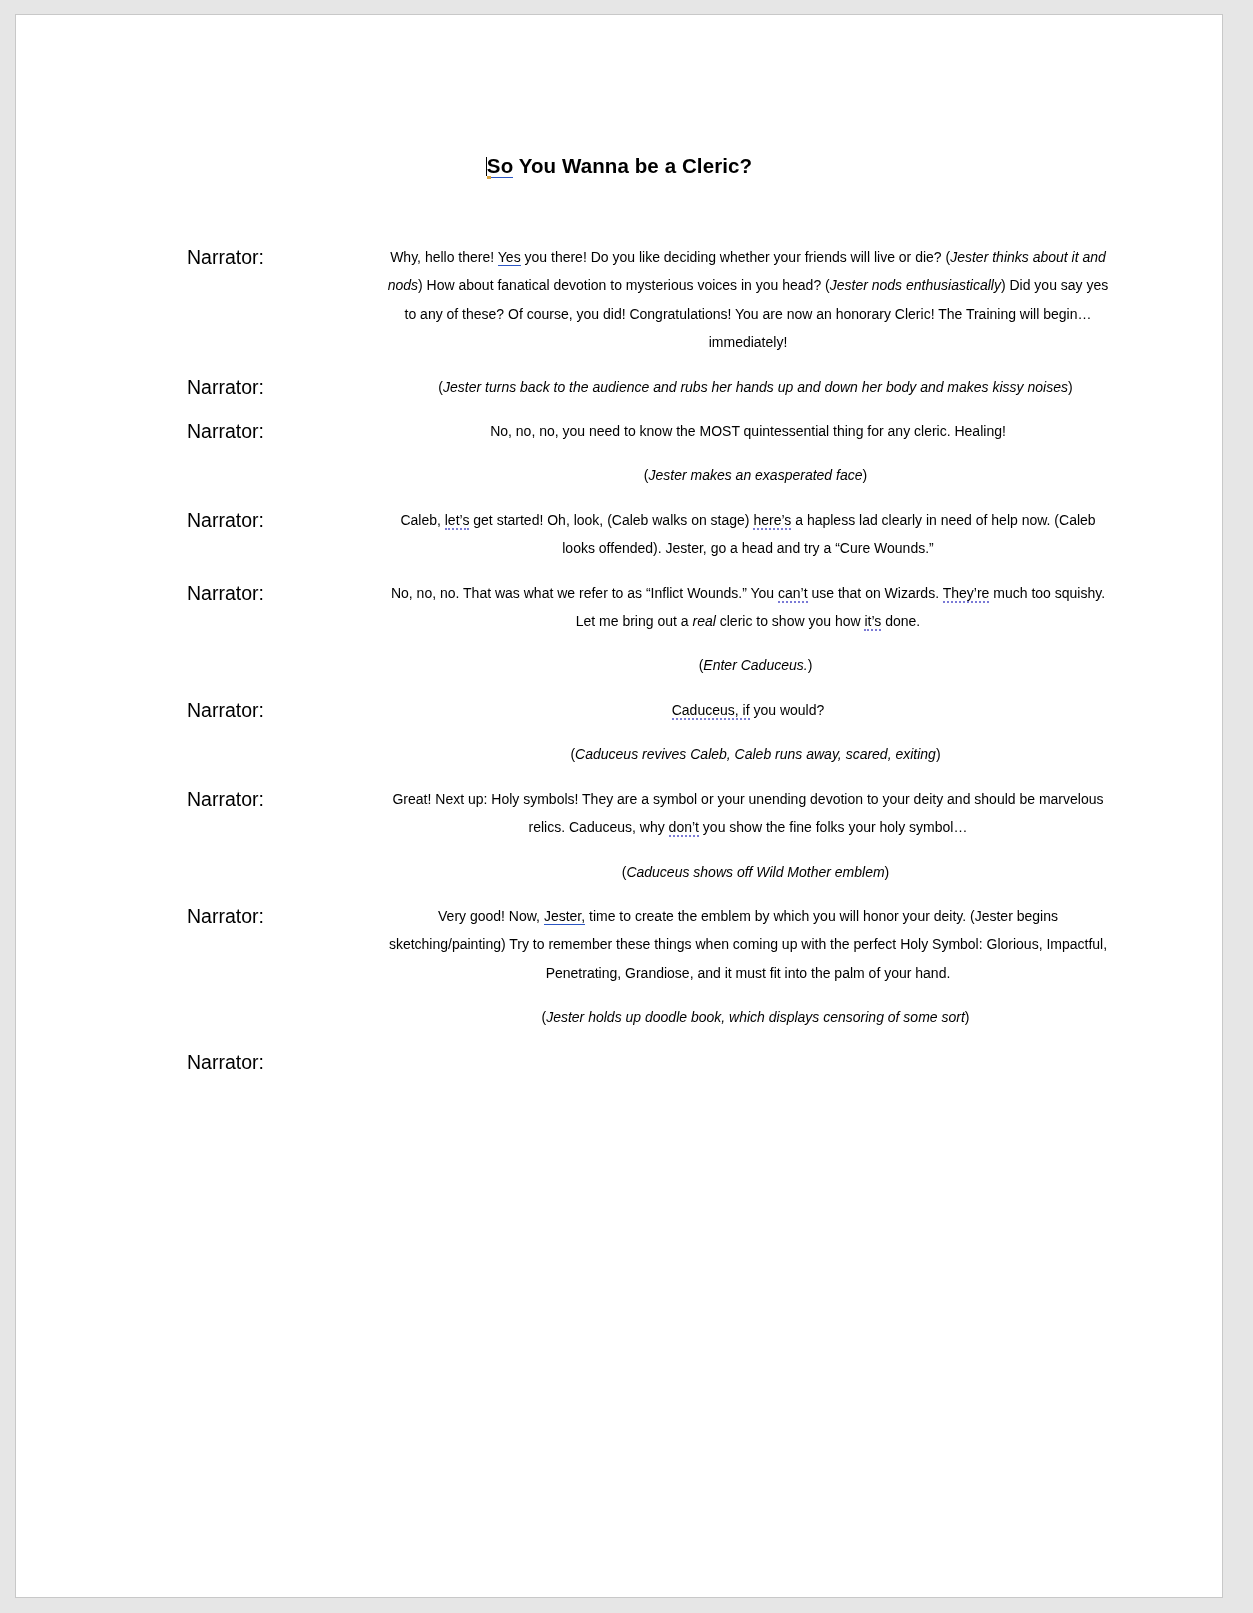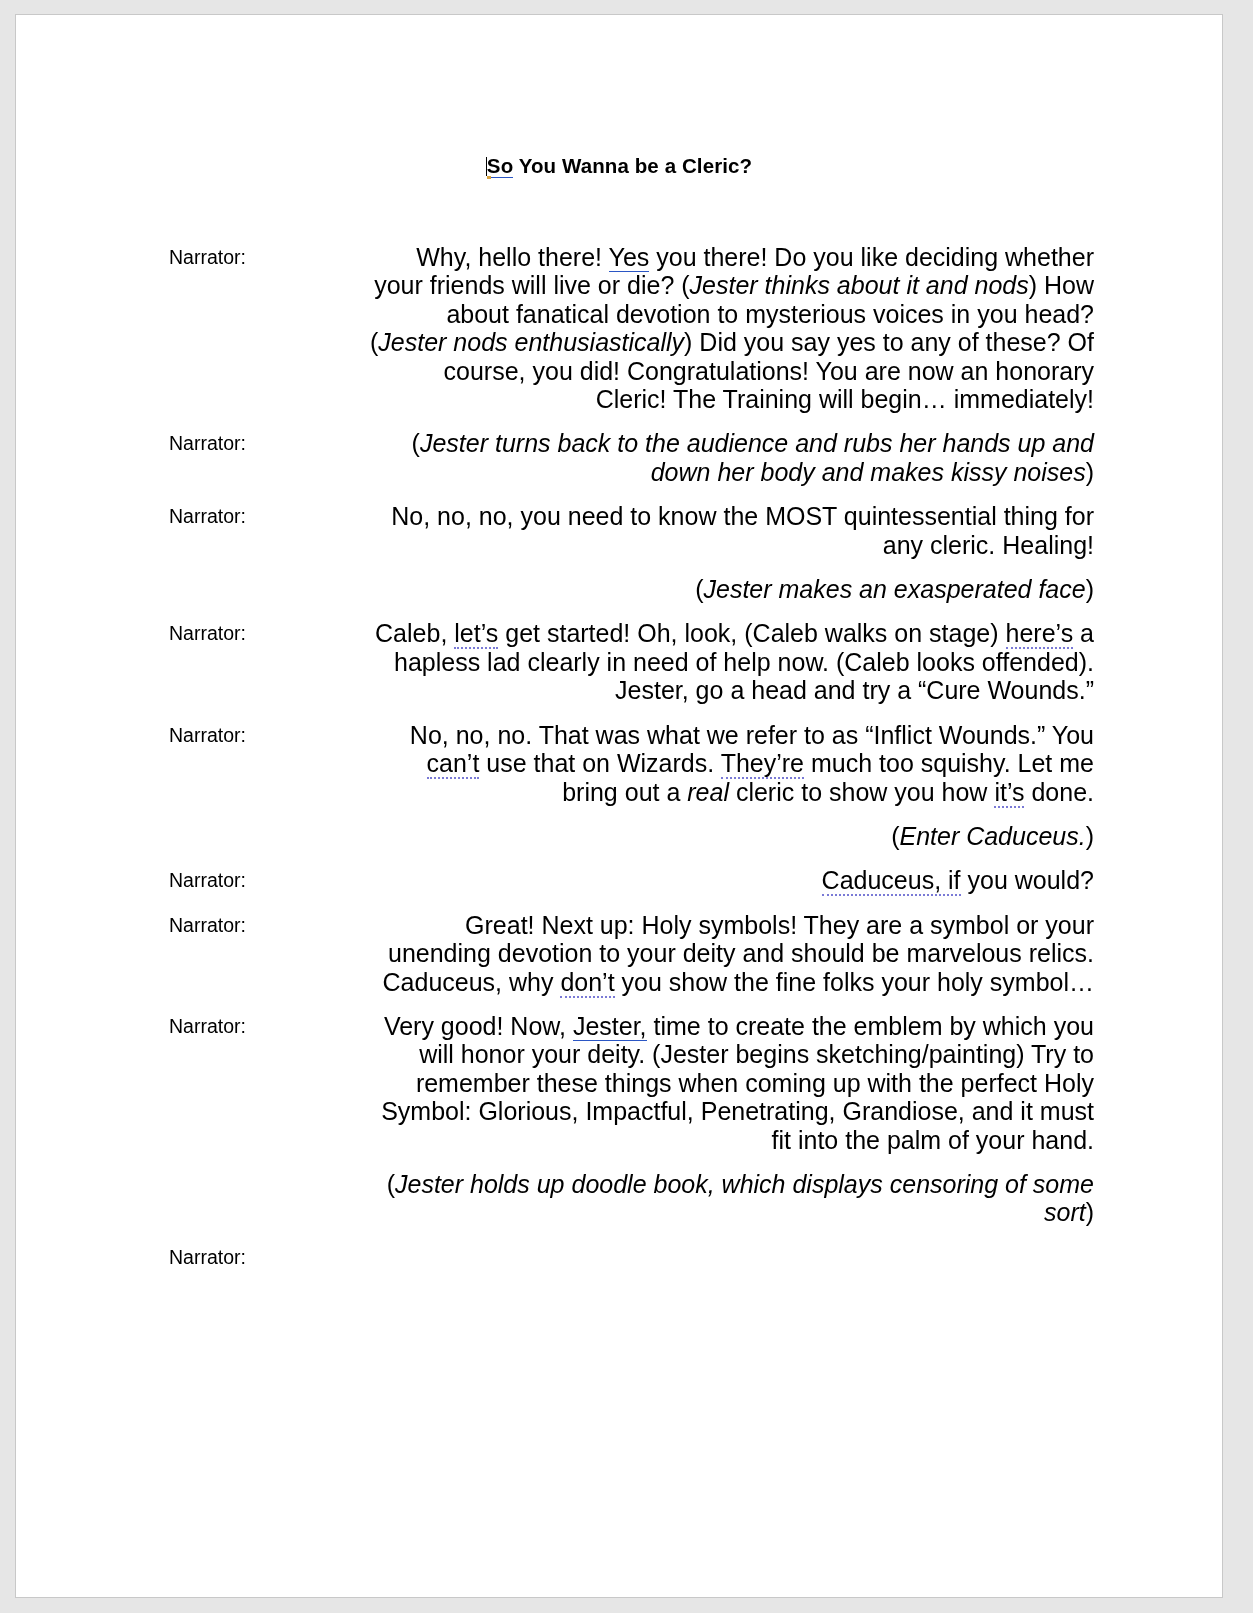--- a/index.html
+++ b/index.html
@@ -51,21 +51,21 @@
     width: 1px;
     height: 19px;
     background: #000;
     vertical-align: -3px;
     margin-right: 0px;
   }
 
   
   .script {
     position: absolute;
-    left: 138px;
+    left: 156px;
     top: 228px;
     width: 940px;
   }
   .block {
     display: flex;
     align-items: flex-start;
     margin-bottom: 0px;
   }
   .speaker-col {
     width: 212px;
@@ -73,25 +73,25 @@
     padding-left: 15px;
     font-size: 19.5px;
     line-height: 28.5px;
     color: #000;
   }
   .speech-col {
     flex: 1 1 auto;
     width: 713px;
   }
   .para {
-    font-size: 25px;
+    font-size: 14px;
     line-height: 28.4px;
     color: #000;
     margin: 0 0 16px 0;
-    text-align: right;
+    text-align: center;
   }
   .para.stage {
     font-style: italic;
     margin-left: 15px;
   }
   .para.stage .rom { font-style: normal; }
   .para .it { font-style: italic; }
 
   .block + .block { margin-top: 0px; }
 
@@ -159,26 +159,28 @@
             <div class="speaker-col">Narrator:</div>
             <div class="speech-col">
               <p class="para"><span>No, no, no. That was what we refer to as “Inflict Wounds.” You </span><span class="grammar-dotted">can’t</span><span> use that on Wizards. </span><span class="grammar-dotted">They’re</span><span> much too squishy. Let me bring out a </span><span class="it">real</span><span> cleric to show you how </span><span class="grammar-dotted">it’s</span><span> done.</span></p>
               <p class="para stage"><span class="rom">(</span><span>Enter Caduceus.</span><span class="rom">)</span></p>
             </div>
           </div>
           <div class="block">
             <div class="speaker-col">Narrator:</div>
             <div class="speech-col">
               <p class="para"><span class="grammar-dotted">Caduceus, if</span><span> you would?</span></p>
+              <p class="para stage"><span class="rom">(</span><span>Caduceus revives Caleb, Caleb runs away, scared, exiting</span><span class="rom">)</span></p>
             </div>
           </div>
           <div class="block">
             <div class="speaker-col">Narrator:</div>
             <div class="speech-col">
               <p class="para"><span>Great! Next up: Holy symbols! They are a symbol or your unending devotion to your deity and should be marvelous relics. Caduceus, why </span><span class="grammar-dotted">don’t</span><span> you show the fine folks your holy symbol…</span></p>
+              <p class="para stage"><span class="rom">(</span><span>Caduceus shows off Wild Mother emblem</span><span class="rom">)</span></p>
             </div>
           </div>
           <div class="block">
             <div class="speaker-col">Narrator:</div>
             <div class="speech-col">
               <p class="para"><span>Very good! Now, </span><span class="spell-solid">Jester,</span><span> time to create the emblem by which you will honor your deity. (Jester begins sketching/painting) Try to remember these things when coming up with the perfect Holy Symbol: Glorious, Impactful, Penetrating, Grandiose, and it must fit into the palm of your hand.</span></p>
               <p class="para stage"><span class="rom">(</span><span>Jester holds up doodle book, which displays censoring of some sort</span><span class="rom">)</span></p>
             </div>
           </div>
           <div class="block">

